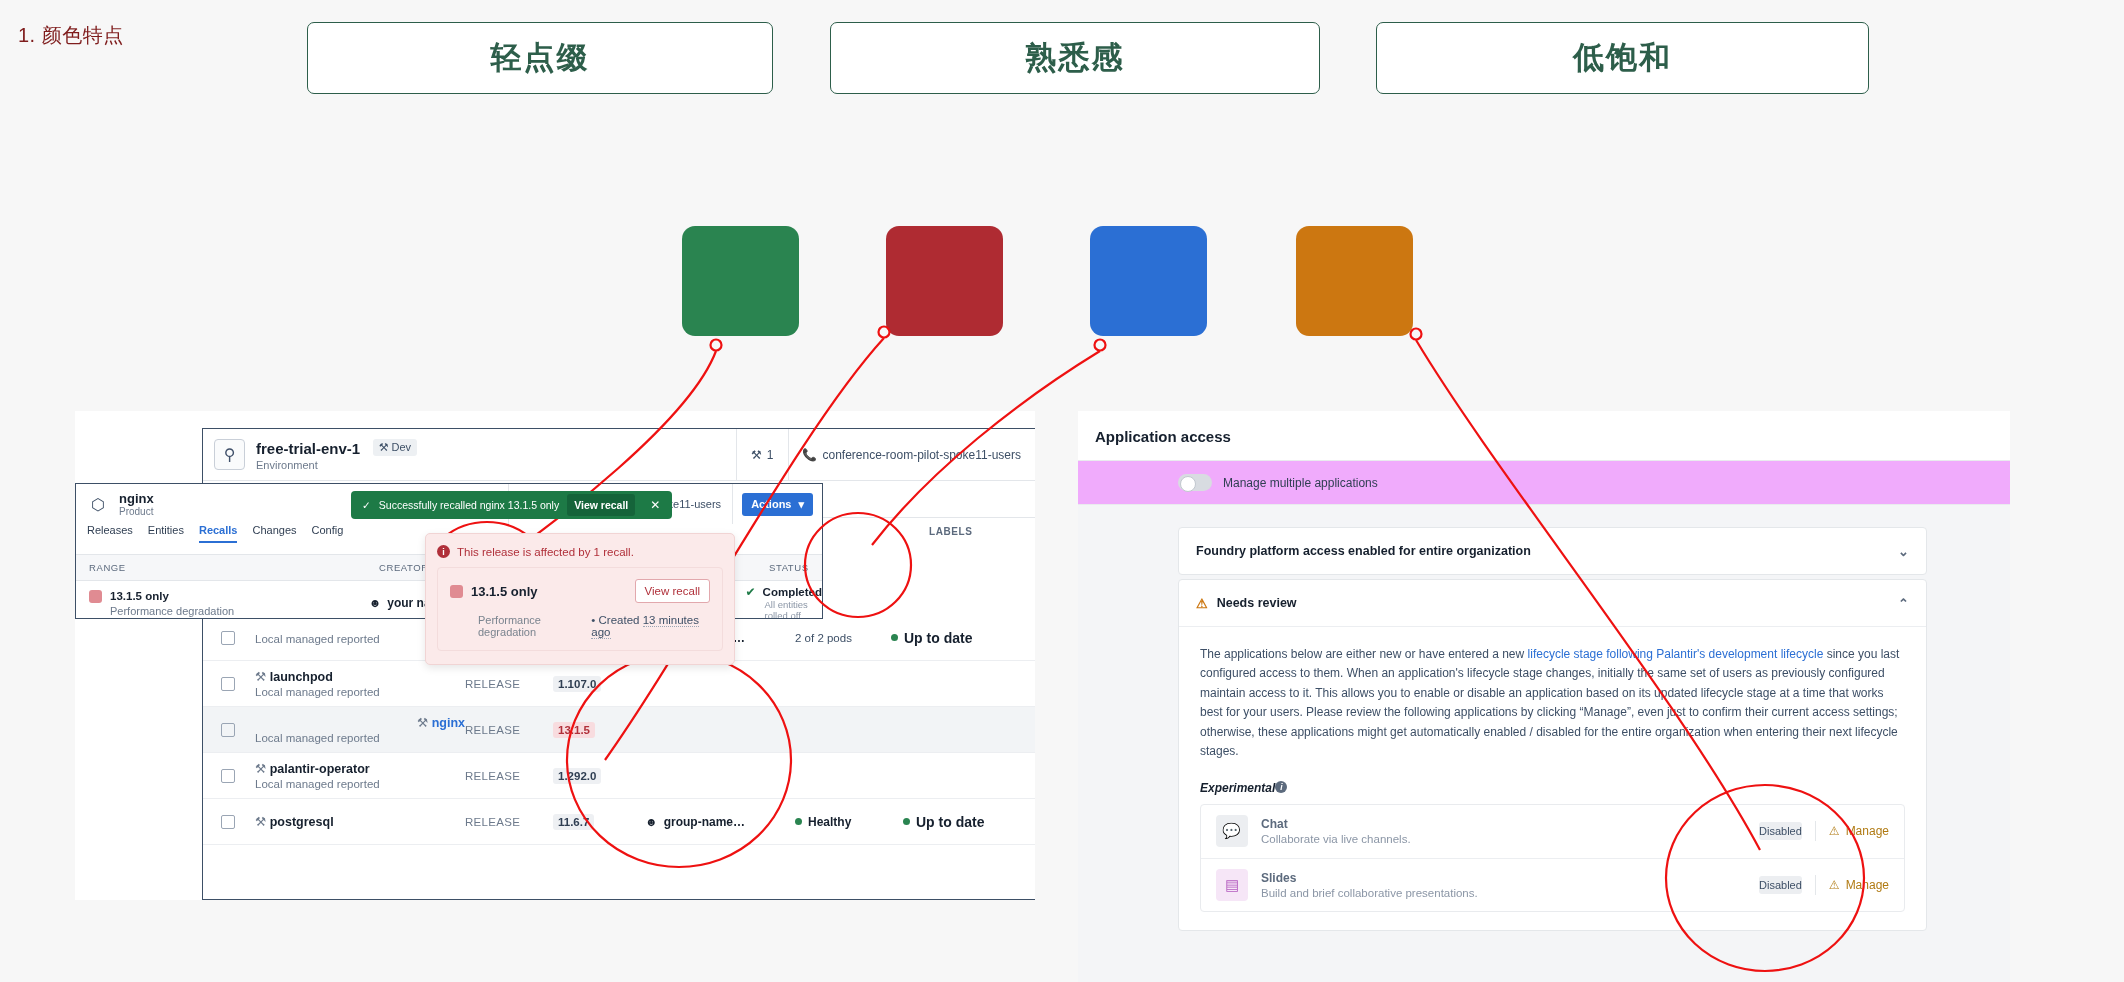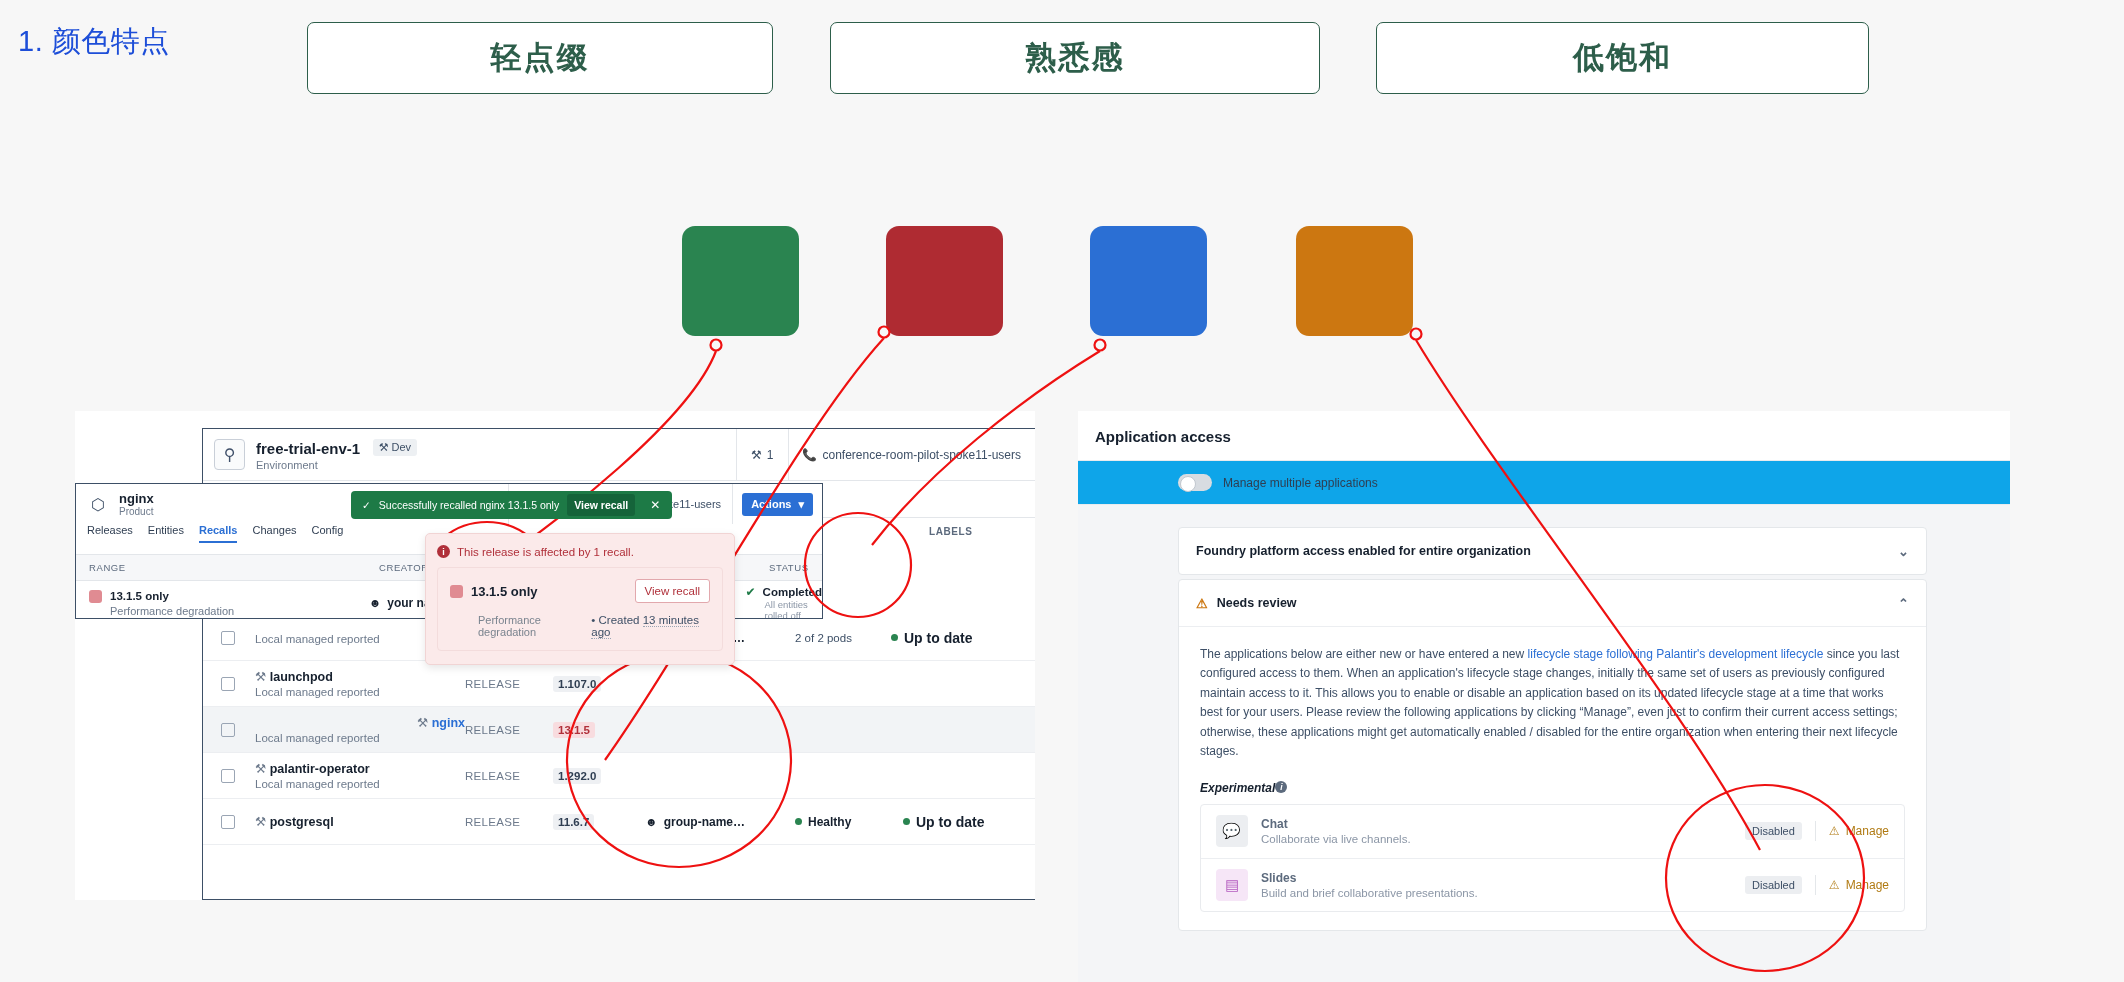--- a/index.html
+++ b/index.html
@@ -7,21 +7,21 @@
     width: 2124px; height: 982px;
     background: #f7f7f7;
     font-family: "Liberation Sans", sans-serif;
     overflow: hidden;
   }
   #root { position: relative; width: 2124px; height: 982px; }
 
   
   .section-title {
     position: absolute; left: 18px; top: 22px;
-    font-size: 29px; color: #1d4ed8; letter-spacing: .5px;
+    font-size: 20px; color: #7f1d1d; letter-spacing: .5px;
   }
 
   
   .feature-box {
     position: absolute; top: 22px; height: 72px;
     background: #ffffff;
     border: 1.5px solid #2d5e4a;
     border-radius: 7px;
     display: flex; align-items: center; justify-content: center;
   }
@@ -166,21 +166,21 @@
   .rp-created u { text-decoration: none; border-bottom: 1px dotted #9aa5b4; }
 
   
   #right-shot {
     position: absolute; left: 1078px; top: 411px; width: 932px; height: 571px;
     background: #f4f5f7; overflow: hidden;
   }
   .ra-header { background: #fff; padding: 17px 17px 15px 17px; }
   .ra-title { font-size: 15px; font-weight: bold; color: #16202e; }
   .ra-sub { font-size: 11.5px; color: #5c6a7d; margin-top: 5px; }
-  .ra-toggle-row { background: #0ea5e9; border-top: 1px solid #e9ebee; border-bottom: 1px solid #e9ebee;
+  .ra-toggle-row { background: #f0abfc; border-top: 1px solid #e9ebee; border-bottom: 1px solid #e9ebee;
                    height: 45px; display: flex; align-items: center; padding-left: 100px; }
   .toggle { width: 34px; height: 17px; border-radius: 9px; background: #d8dce1; position: relative; flex: none; }
   .toggle::after { content: ""; position: absolute; left: 1.5px; top: 1.5px; width: 14px; height: 14px;
                    border-radius: 50%; background: #fff; border: 1px solid #c2c8cf; }
   .toggle-label { font-size: 12px; color: #2f3e52; margin-left: 11px; }
 
   .ra-body { padding: 22px 83px 0 100px; }
   .acc-card { background: #fff; border: 1px solid #e4e7ea; border-radius: 4px; margin-bottom: 4px; }
   .acc-head { display: flex; align-items: center; height: 46px; padding: 0 17px; font-size: 12.5px;
               font-weight: bold; color: #16202e; }
@@ -197,21 +197,21 @@
   .app-row { display: flex; align-items: center; height: 53px; padding: 0 15px; }
   .app-row + .app-row { border-top: 1px solid #eceef1; }
   .app-ico { width: 32px; height: 32px; border-radius: 4px; display: flex; align-items: center;
              justify-content: center; font-size: 15px; flex: none; }
   .app-ico.chat { background: #eceef1; color: #8b96a6; }
   .app-ico.slides { background: #f6e6f7; color: #b45cc0; }
   .app-txt { margin-left: 13px; }
   .app-name { font-size: 12px; font-weight: bold; color: #5c6a7d; }
   .app-desc { font-size: 11.5px; color: #8b96a6; margin-top: 2px; }
   .app-right { margin-left: auto; display: flex; align-items: center; gap: 13px; }
-  .chip-disabled { background: #eceef1; color: #3d4f66; font-size: 11px; padding: 3px 7px; border-radius: 3px; }
+  .chip-disabled { background: #eceef1; color: #3d4f66; font-size: 11px; padding: 3px 0; border-radius: 3px; }
   .vdiv { width: 1px; height: 20px; background: #e4e7ea; }
   .manage { display: flex; align-items: center; gap: 6px; color: #b07a12; font-size: 12px; }
 </style>
 </head>
 <body style="background: rgb(247, 247, 247);">
 
 <div id="root">
 
   <div class="section-title">1. 颜色特点</div>
 

